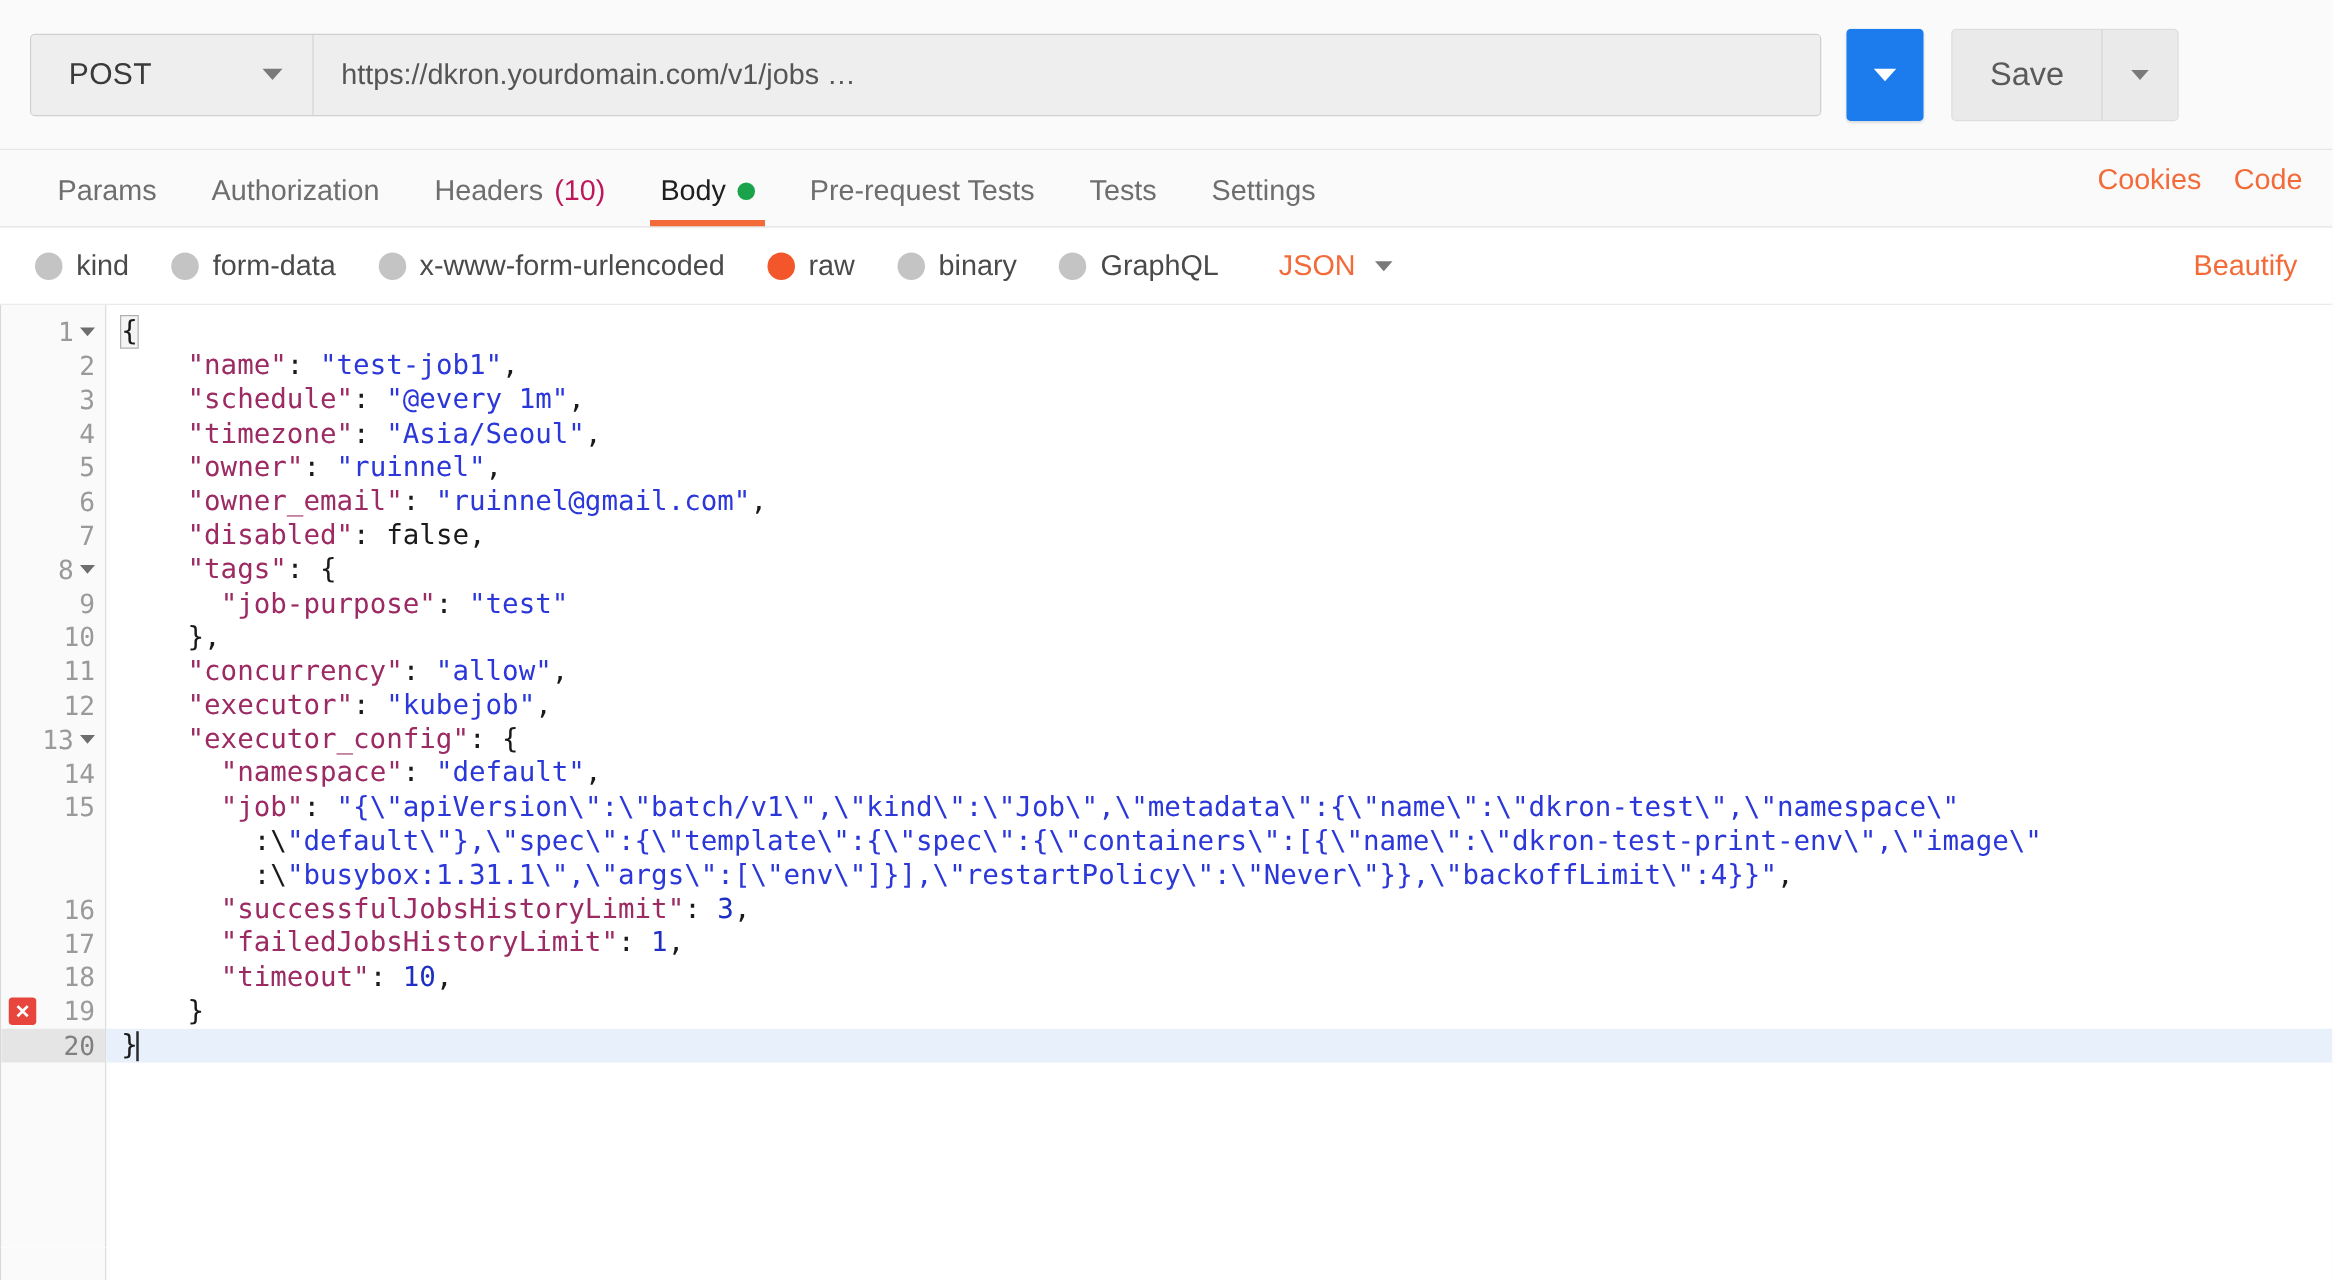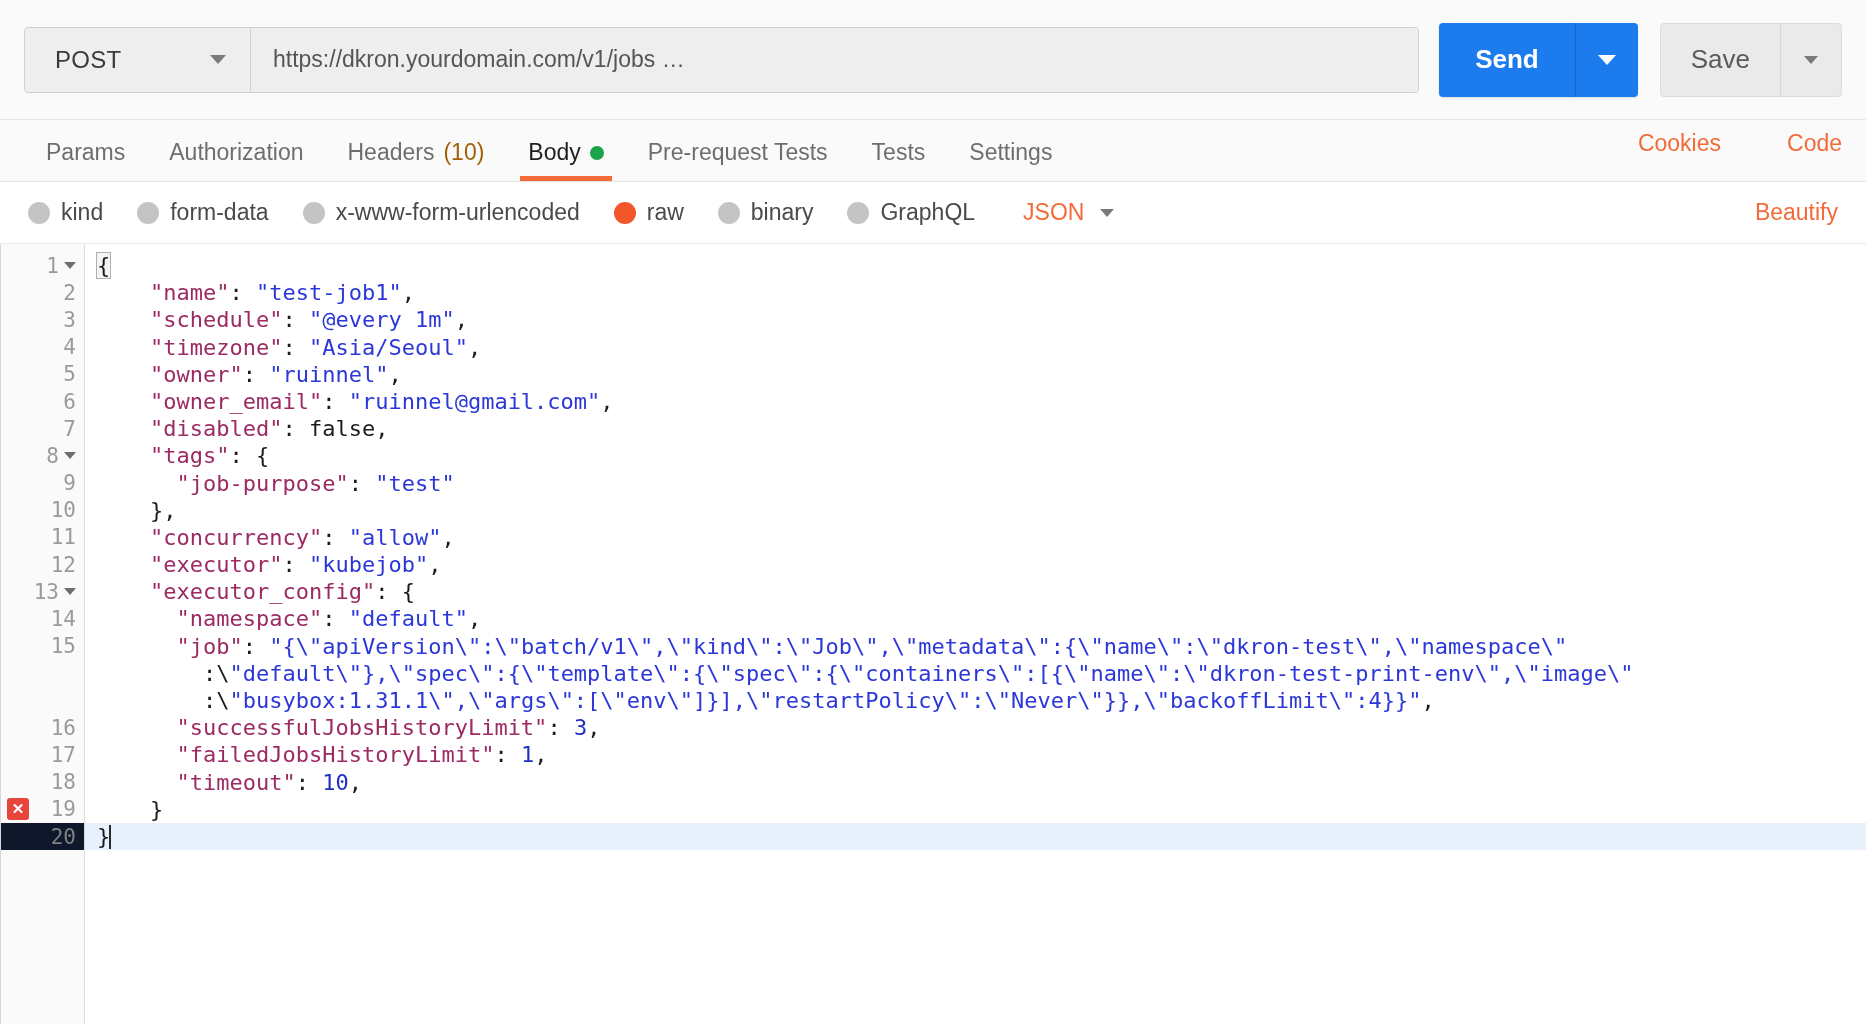--- a/index.html
+++ b/index.html
@@ -157,39 +157,38 @@
     white-space: nowrap;
   }
   .tab.active { color: #1f1f1f; }
   .tab.active::after {
     content: "";
     position: absolute;
     left: 14px; right: 14px; bottom: 0;
     height: 5px;
     background: #f26b39;
   }
-  .tab .count { color: #a16207; }
+  .tab .count { color: #be185d; }
   .tab .dot {
     width: 14px; height: 14px;
     border-radius: 50%;
     background: #1aa34a;
     display: inline-block;
   }
   #tab-actions {
     margin-left: auto;
     display: flex;
     align-items: center;
     gap: 26px;
     padding-bottom: 15px;
   }
   .tab-action {
     font-size: 23px;
     color: #f26b39;
     cursor: pointer;
-    margin-left: 40px;
   }
 
   
   #body-type-row {
     height: 62px;
     background: #ffffff;
     display: flex;
     align-items: center;
     padding: 0 28px;
     border-bottom: 1px solid #ebebeb;
@@ -252,21 +251,21 @@
     display: flex;
     align-items: center;
     justify-content: flex-end;
     padding-right: 8px;
     color: #9a9a9a;
     font-size: 21px;
     position: relative;
     gap: 5px;
   }
   .gutter-line.current {
-    background: #0f172a;
+    background: #e5e5e5;
     color: #808080;
   }
   .fold-caret {
     width: 0; height: 0;
     border-left: 6px solid transparent;
     border-right: 6px solid transparent;
     border-top: 7px solid #6e6e6e;
     margin-bottom: 1px;
   }
   .err-marker {
@@ -335,23 +334,20 @@
     <div id="method-select">
       <span class="label">POST</span>
       <span class="caret"></span>
     </div>
     <div id="url-field">
       <span>https://dkron.yourdomain.com/v1/jobs …</span>
     </div>
   </div>
 
   <div id="send-group">
-    <div id="send-button">
-      <span>Send</span>
-    </div>
     <div id="send-dropdown">
       <span class="caret-white"></span>
     </div>
   </div>
 
   <div id="save-group">
     <div id="save-button">
       <span>Save</span>
     </div>
     <div id="save-dropdown">

